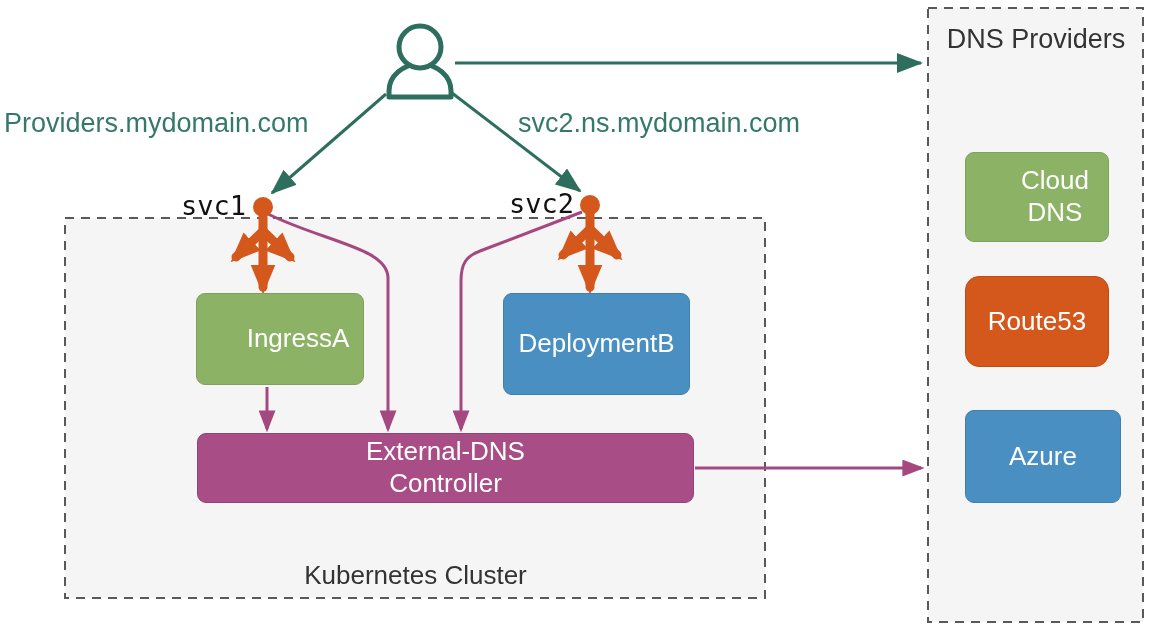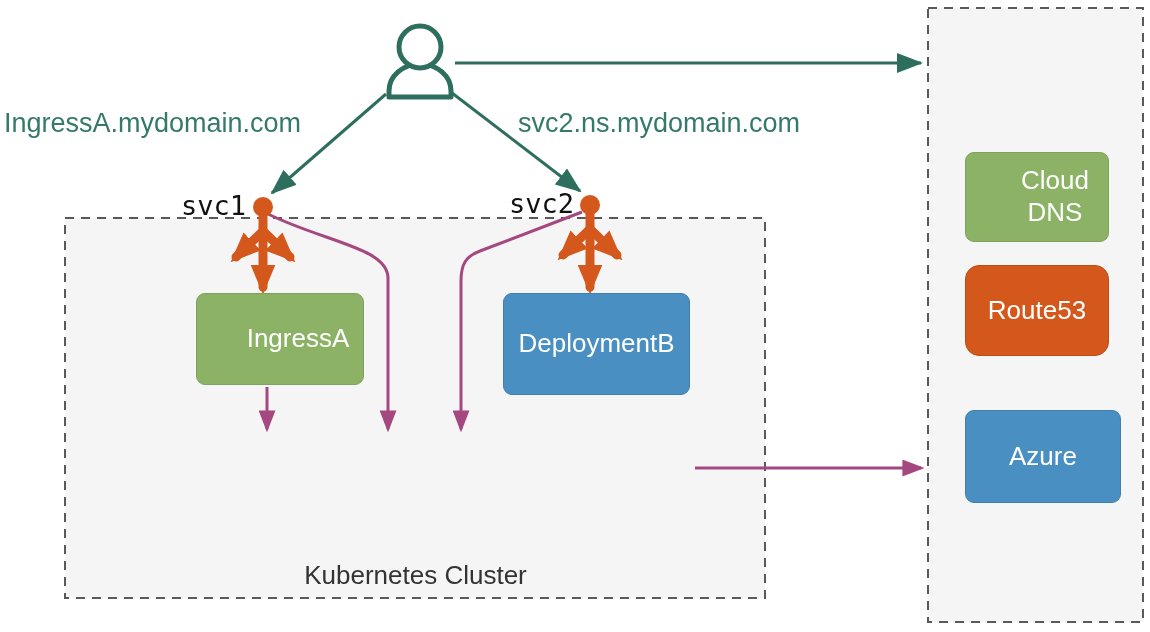--- a/index.html
+++ b/index.html
@@ -29,21 +29,21 @@
   .node-green  { background:#8cb266; border:1px solid #7ea25a;padding-left:36px; }
   .node-blue   { background:#4a8fc2; border:1px solid #3f7fae; }
   .node-purple { background:#a84d86; border:1px solid #954276; }
   .node-orange { background:#d4571c; border:1px solid #bf4c16; border-radius:14px; }
 
   #node-ingress    { left:196px; top:293px; width:168px; height:92px; }
   #node-deployment { left:503px; top:293px; width:187px; height:102px; }
   #node-controller { left:197px; top:433px; width:497px; height:70px; }
 
   #node-clouddns { left:965px; top:152px; width:144px; height:90px; }
-  #node-route53  { left:965px; top:265px; width:144px; height:91px; }
+  #node-route53  { left:965px; top:276px; width:144px; height:91px; }
   #node-azure    { left:965px; top:410px; width:156px; height:93px; }
 
   #label-ingress-domain { left:4px;   top:108px; }
   #label-svc2-domain    { left:518px; top:108px; }
   #label-svc1 { left:150px; top:190px; width:96px; }
   #label-svc2 { left:478px; top:188px; width:96px; }
   #title-cluster   { left:65px;  top:560px; width:701px; font-size:26px; }
   #title-providers { left:928px; top:24px;  width:216px; }
 </style>
 </head>
@@ -99,30 +99,33 @@
         <path d="M0,8 L0,82" marker-end="url(#mOrange)"></path>
         <path d="M0,24 L-27,50" marker-end="url(#mOrange)"></path>
         <path d="M0,24 L27,50" marker-end="url(#mOrange)"></path>
       </g>
       <circle cx="0" cy="0" r="10" fill="#d4571c"></circle>
     </g>
   </svg>
 
   <div class="layer overlay">
 
-    <div class="floating-label" id="label-ingress-domain">IngressA.mydomain.com</div>
+    <div class="floating-label" id="label-ingress-domain">Providers.mydomain.com</div>
     <div class="floating-label" id="label-svc2-domain">svc2.ns.mydomain.com</div>
 
     <div class="svc-label" id="label-svc1">svc1</div>
     <div class="svc-label" id="label-svc2">svc2</div>
 
+    <div class="panel-title" id="title-providers">DNS Providers</div>
     <div class="panel-title" id="title-cluster">Kubernetes Cluster</div>
 
     <div class="node node-green" id="node-ingress">IngressA</div>
     <div class="node node-blue" id="node-deployment">DeploymentB</div>
+    <div class="node node-purple" id="node-controller">External-DNS
+Controller</div>
 
     <div class="node node-green" id="node-clouddns">Cloud
 DNS</div>
     <div class="node node-orange" id="node-route53">Route53</div>
     <div class="node node-blue" id="node-azure">Azure</div>
   </div>
 
 </div>
 
 </body></html>

